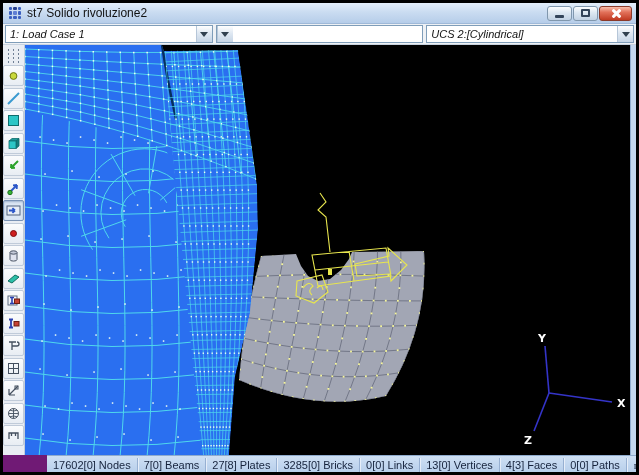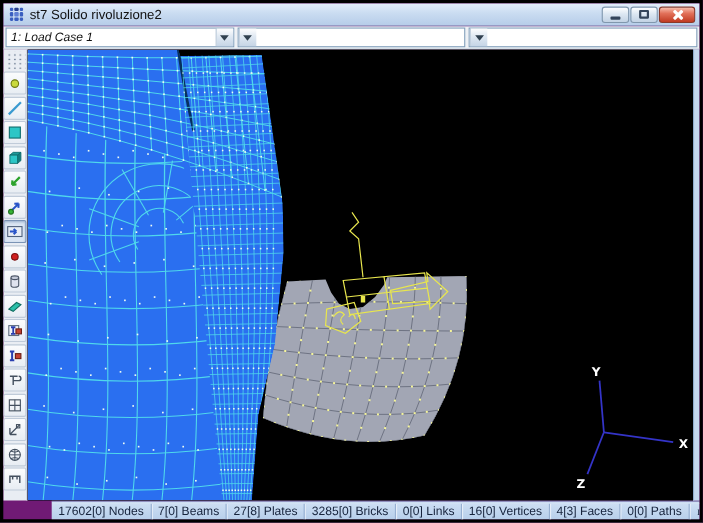--- a/index.html
+++ b/index.html
@@ -88,20 +88,21 @@
       <span class="drop">
           <span class="tri"></span>
         </span>
     </div>
     <div class="combo">
       <span class="drop">
           <span class="tri"></span>
         </span>
     </div>
     <div class="combo">
+      <span class="val">UCS 2:[Cylindrical]</span>
       <span class="drop">
           <span class="tri"></span>
         </span>
     </div>
   </div>
 
   <div class="main">
     <div class="ltool">
       <div class="grip-dots"></div>
       <div class="tbtn">
@@ -1093,21 +1094,21 @@
     </div>
     <div class="rframe"></div>
   </div>
 
   <div class="statusbar">
     <span class="seg">17602[0] Nodes</span>
     <span class="seg">7[0] Beams</span>
     <span class="seg">27[8] Plates</span>
     <span class="seg">3285[0] Bricks</span>
     <span class="seg">0[0] Links</span>
-    <span class="seg">16[0] Vertices</span>
+    <span class="seg">13[0] Vertices</span>
     <span class="seg">4[3] Faces</span>
     <span class="seg">0[0] Paths</span>
     <span class="seg unit">mm</span>
     <span class="seg unit">N</span>
     <span class="seg unit">T</span>
 
     <span class="gripper"></span>
   </div>
   <div class="botframe"></div>
 </div>

